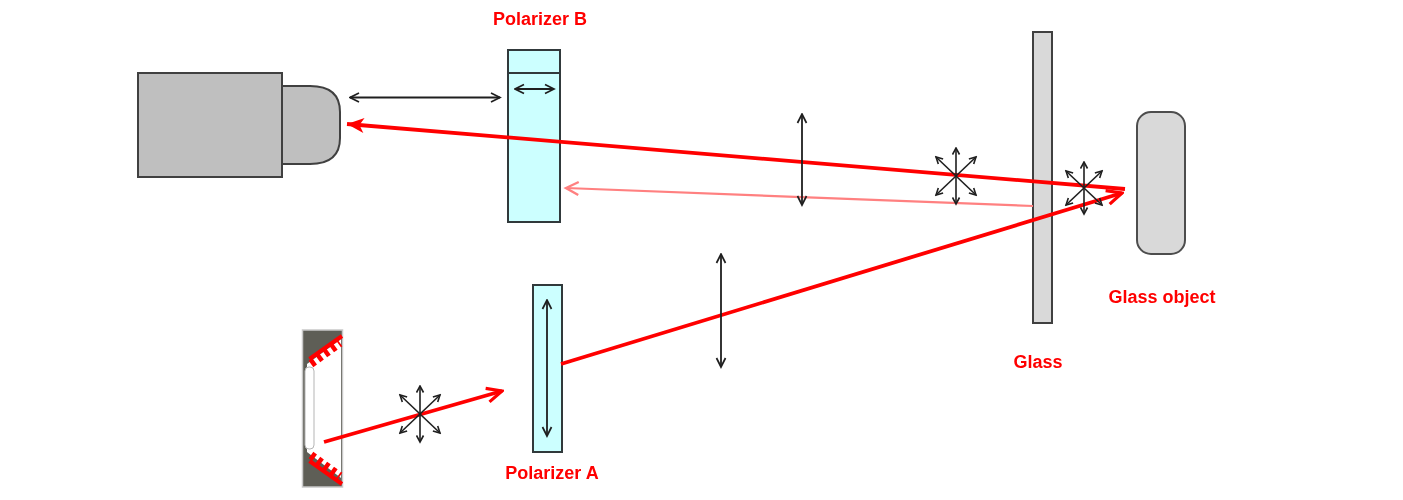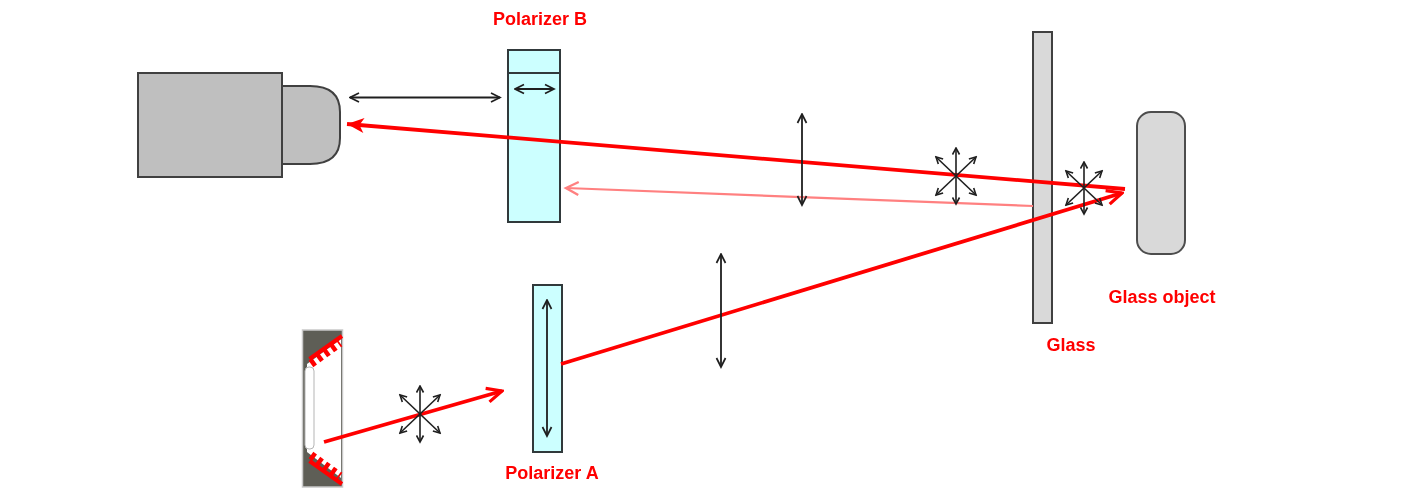--- a/index.html
+++ b/index.html
@@ -117,15 +117,15 @@
       <line class="star-line" x1="1084" y1="188" x2="1084" y2="214" marker-end="url(#mStar)"></line>
       <line class="star-line" x1="1084" y1="188" x2="1102" y2="171" marker-end="url(#mStar)"></line>
       <line class="star-line" x1="1084" y1="188" x2="1066" y2="205" marker-end="url(#mStar)"></line>
       <line class="star-line" x1="1084" y1="188" x2="1066" y2="171" marker-end="url(#mStar)"></line>
       <line class="star-line" x1="1084" y1="188" x2="1102" y2="205" marker-end="url(#mStar)"></line>
     </g>
   </svg>
 
   <div class="lbl" style="left:540px;top:10px;">Polarizer B</div>
   <div class="lbl" style="left:552px;top:464px;">Polarizer A</div>
-  <div class="lbl" style="left:1038px;top:336px;margin-left:33px;">Glass</div>
+  <div class="lbl" style="left:1038px;top:353px;">Glass</div>
   <div class="lbl" style="left:1162px;top:288px;">Glass object</div>
 </div>
 
 </body></html>

